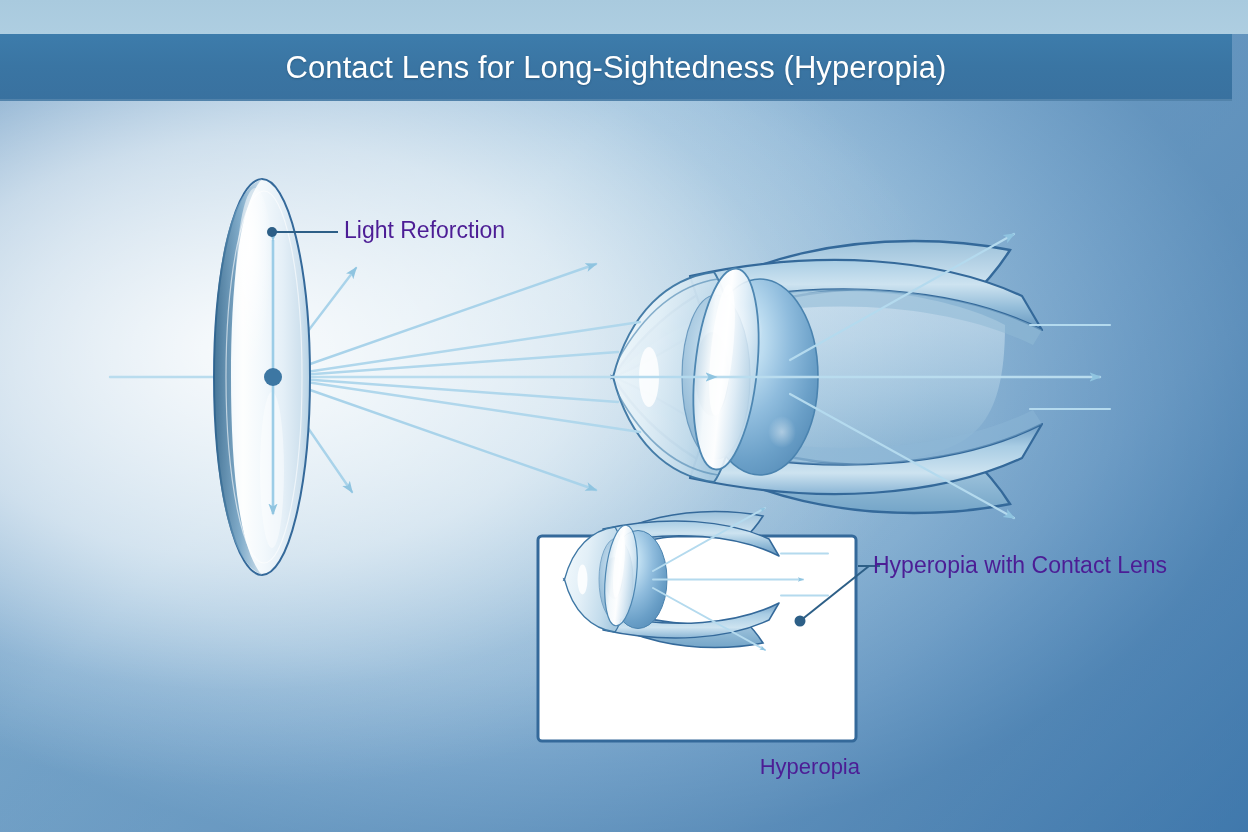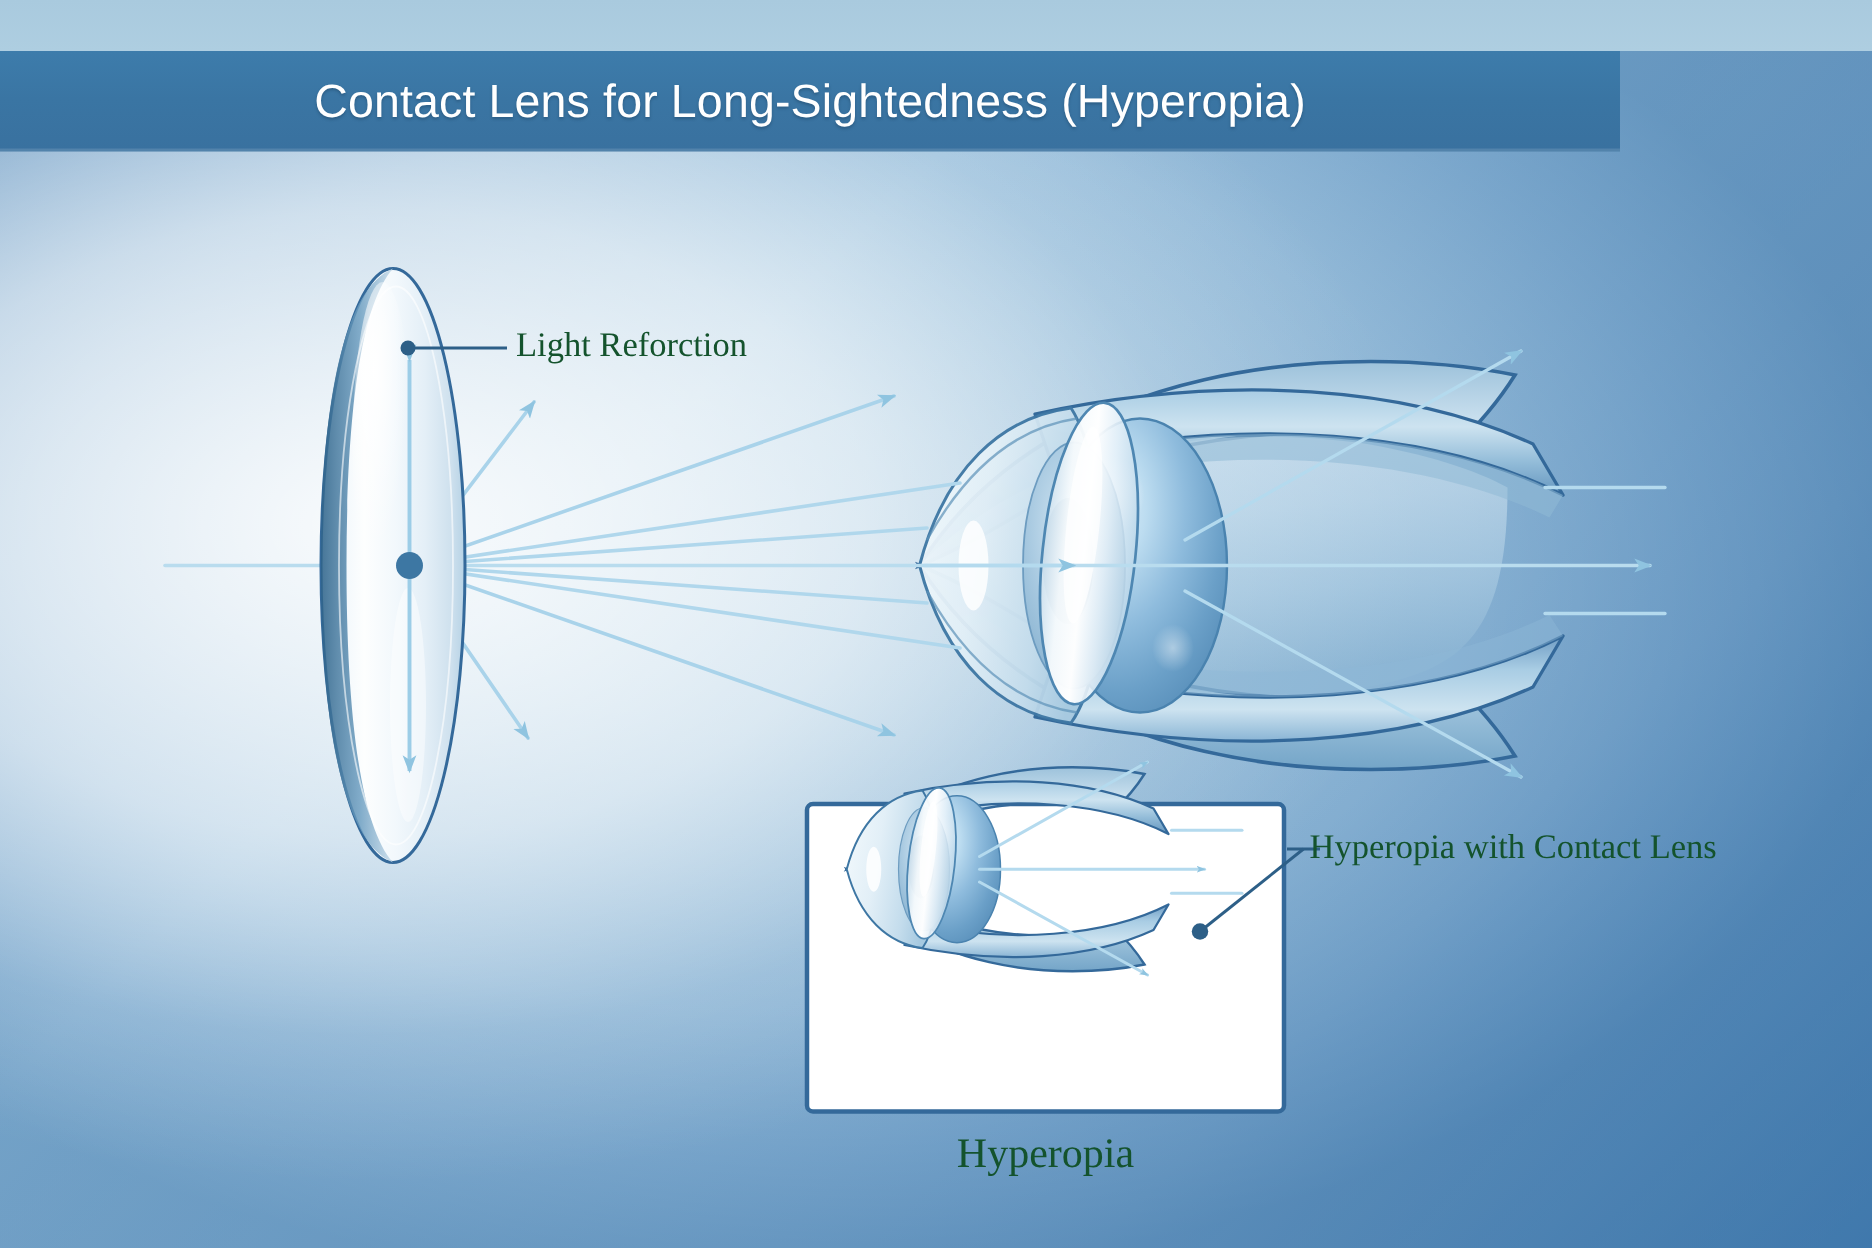--- a/index.html
+++ b/index.html
@@ -47,21 +47,21 @@
   .top-strip {
     position: absolute;
     left: 0; top: 0;
     width: 1248px; height: 34px;
     background: linear-gradient(180deg, #a9cade 0%, #aecee1 100%);
   }
   
   .title-bar {
     position: absolute;
     left: 0; top: 34px;
-    width: 1080px; height: 67px;
+    width: 1232px; height: 67px;
     background: linear-gradient(180deg, #3d7cab 0%, #3a75a3 48%, #39719f 100%);
     display: flex;
     align-items: center;
     justify-content: center;
   }
   .title-bar::after {
     content: "";
     position: absolute;
     left: 0; bottom: 0;
     width: 100%; height: 2px;
@@ -78,32 +78,32 @@
   
   #art {
     position: absolute;
     left: 0; top: 0;
     width: 1248px;
     height: 832px;
   }
   
   .label {
     position: absolute;
-    color: #14532d;
-    font-family: Liberation Serif, serif;
+    color: #4c1d95;
+    font-family: Liberation Sans, sans-serif;
     font-size: 23px;
     white-space: nowrap;
   }
   #label-light-refraction { left: 344px; top: 217px; }
   #label-correction { left: 873px; top: 552px; }
   #label-hyperopia {
     left: 534px; top: 754px;
     width: 326px;
-    text-align: center;
-    font-size: 28px;
+    text-align: right;
+    font-size: 22px;
   }
 </style>
 </head>
 <body>
 
 <div id="stage">
 
   <div class="bg-base"></div>
   <div class="bg-corner-dark"></div>
   <div class="top-strip"></div>

